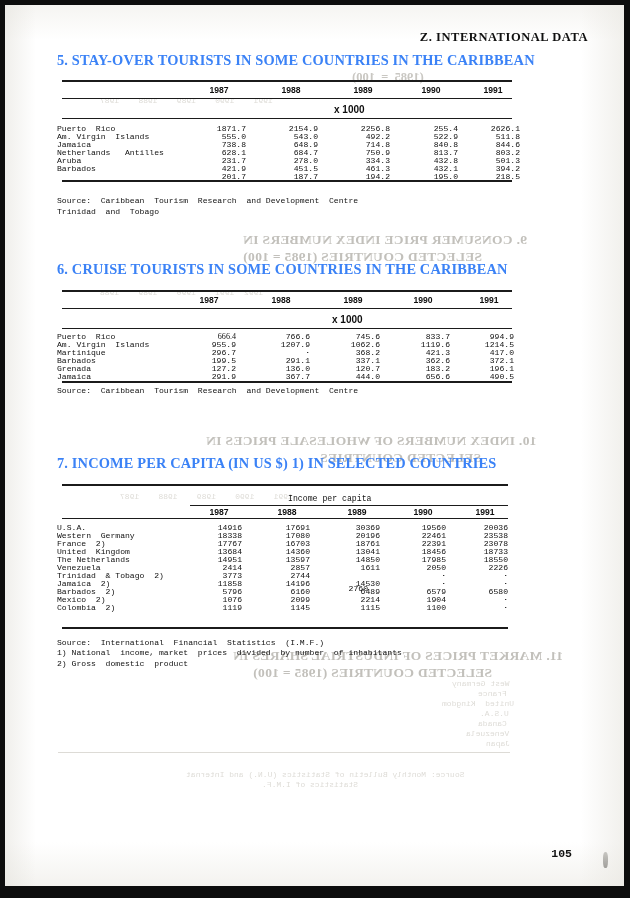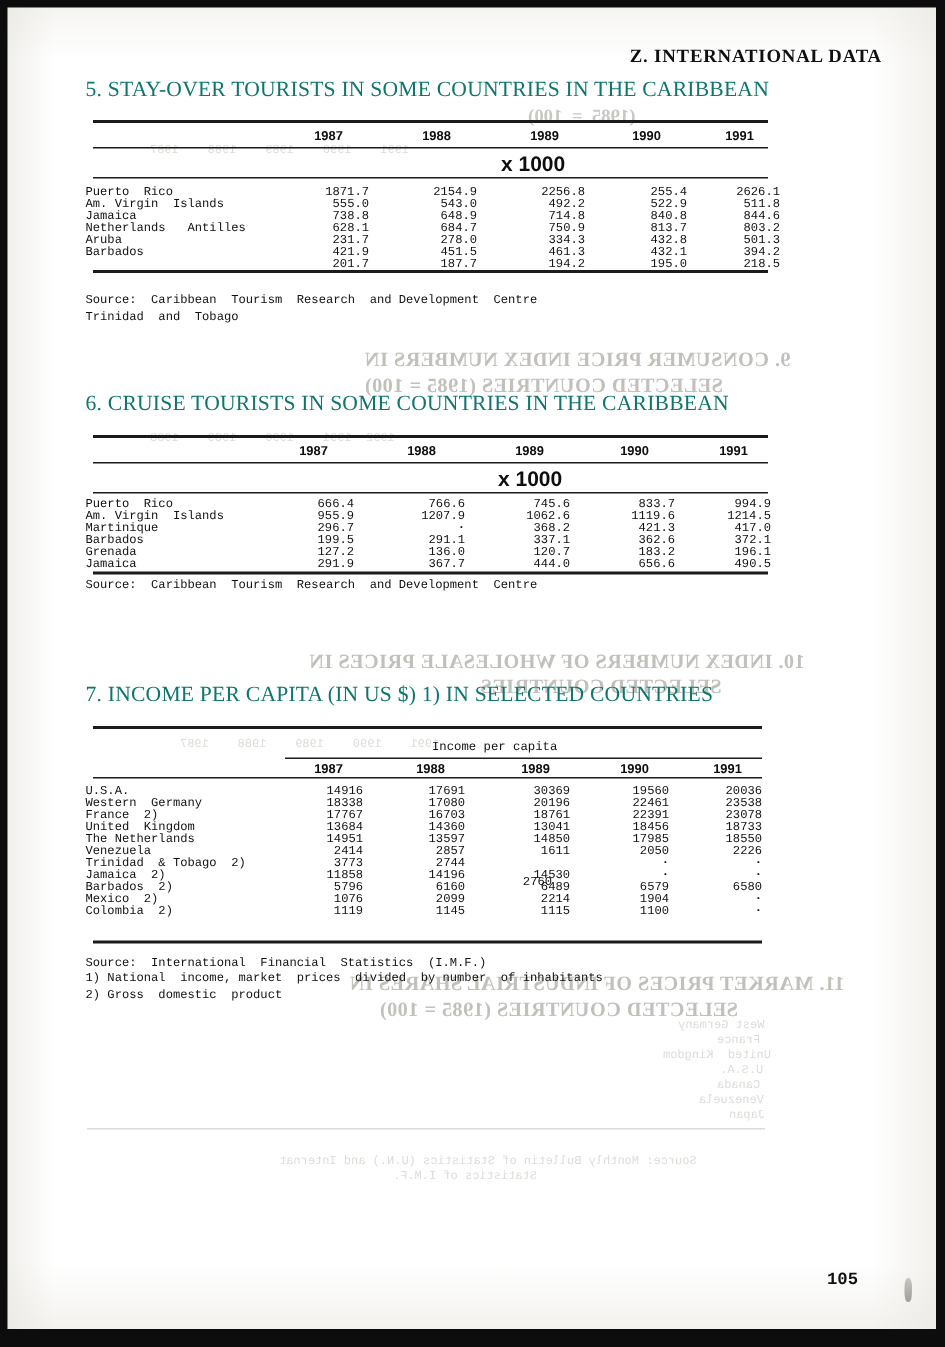--- a/index.html
+++ b/index.html
@@ -95,24 +95,24 @@
     letter-spacing: .55px;
     color: #101010;
     white-space: nowrap;
   }
 
   
   .sec-title {
     position: absolute;
     left: 57px;
     font-family: "Liberation Serif", serif;
-    font-weight: normal;
+    font-weight: bold;
     font-size: 14.4px;
     letter-spacing: .15px;
-    color: #0f766e;
+    color: #3b82f6;
     white-space: nowrap;
   }
 
   
   .tbl {
     position: absolute;
     font-family: "Liberation Mono", monospace;
     font-size: 8.1px;
     color: #121212;
     line-height: 9.6px;
@@ -131,21 +131,21 @@
     font-weight: bold;
     font-size: 8.6px;
     color: #0e0e0e;
     text-align: center;
     white-space: nowrap;
   }
   .unit {
     position: absolute;
     font-family: "Liberation Sans", sans-serif;
     font-weight: bold;
-    font-size: 14px;
+    font-size: 10px;
     color: #0e0e0e;
     white-space: nowrap;
   }
   .spanhdr {
     position: absolute;
     font-family: "Liberation Mono", monospace;
     font-size: 8.2px;
     color: #111;
     white-space: nowrap;
   }
@@ -316,21 +316,21 @@
 
       <div class="yearhdr" style="left:186px; top:296px; width:46px;">1987</div>
       <div class="yearhdr" style="left:258px; top:296px; width:46px;">1988</div>
       <div class="yearhdr" style="left:330px; top:296px; width:46px;">1989</div>
       <div class="yearhdr" style="left:400px; top:296px; width:46px;">1990</div>
       <div class="yearhdr" style="left:466px; top:296px; width:46px;">1991</div>
 
       <div class="unit" style="left:332px; top:315px;">x  1000</div>
 
       <div class="rowlabel" style="left:57px; top:332px;">Puerto  Rico</div>
-      <div class="cell" style="left:182px; top:332px; width:54px;">666.4</div>
+      <div class="cell" style="left:182px; top:332px; width:54px;font-family:Liberation Serif, serif;">666.4</div>
       <div class="cell" style="left:254px; top:332px; width:56px;">766.6</div>
       <div class="cell" style="left:324px; top:332px; width:56px;">745.6</div>
       <div class="cell" style="left:394px; top:332px; width:56px;">833.7</div>
       <div class="cell" style="left:458px; top:332px; width:56px;">994.9</div>
 
       <div class="rowlabel" style="left:57px; top:340px;">Am. Virgin  Islands</div>
       <div class="cell" style="left:182px; top:340px; width:54px;">955.9</div>
       <div class="cell" style="left:254px; top:340px; width:56px;">1207.9</div>
       <div class="cell" style="left:324px; top:340px; width:56px;">1062.6</div>
       <div class="cell" style="left:394px; top:340px; width:56px;">1119.6</div>

